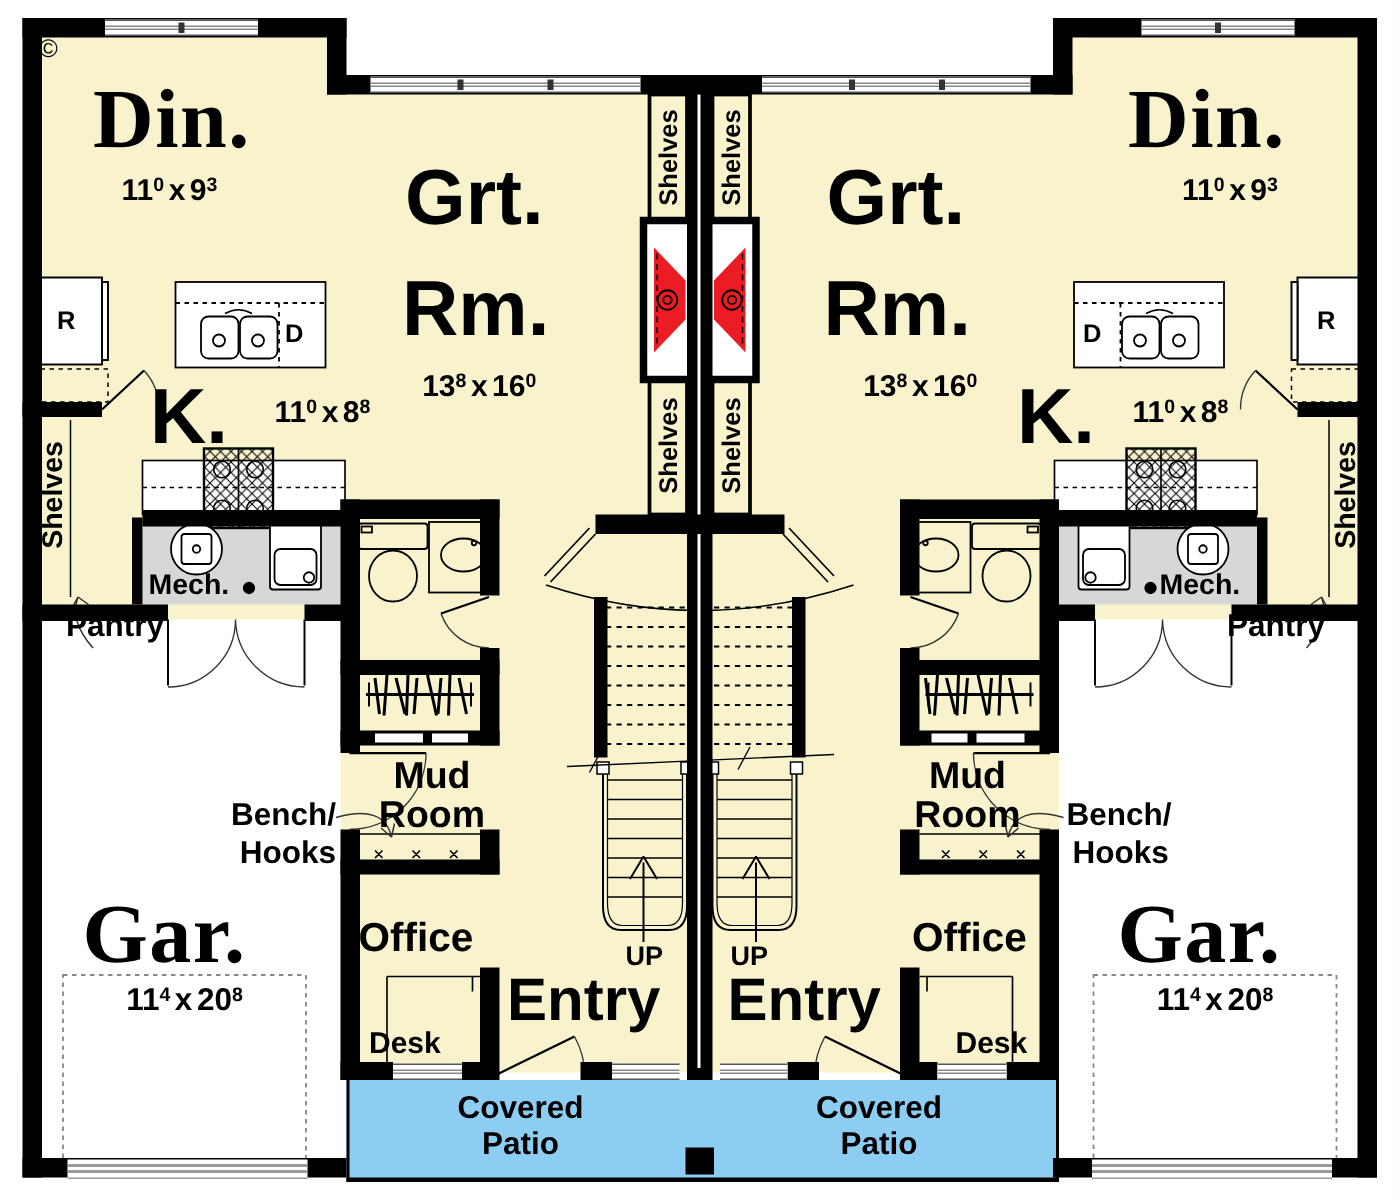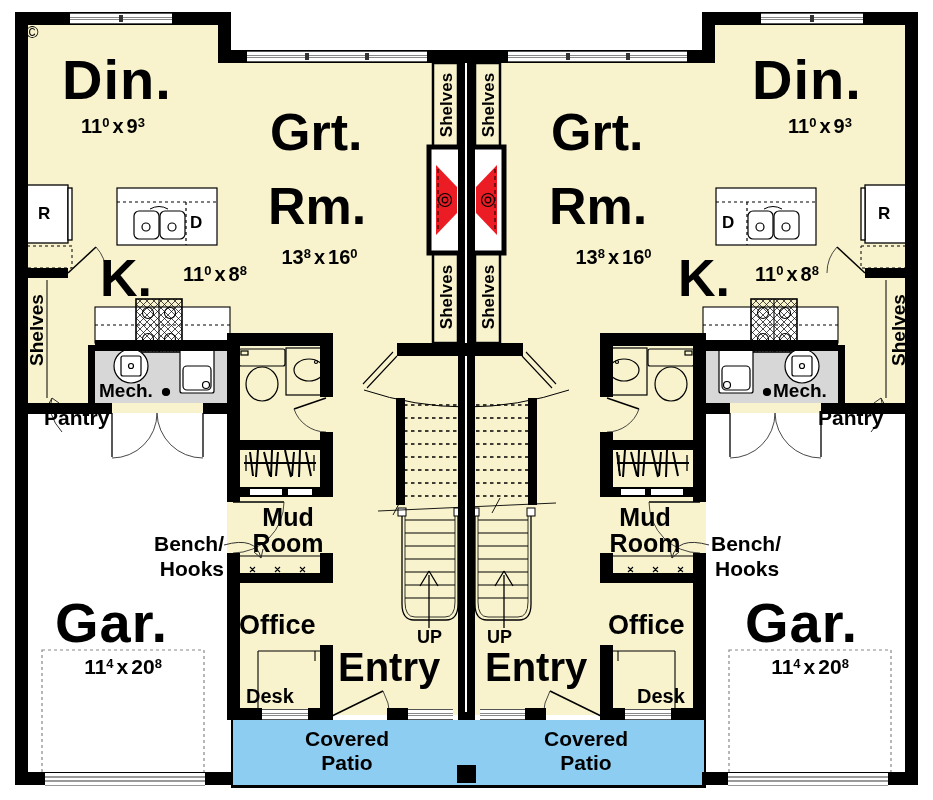--- a/index.html
+++ b/index.html
@@ -12,21 +12,21 @@
   .slot{background:#fff;z-index:3;}
   svg.lines{position:absolute;left:0;top:0;z-index:2;}
   .win{background:#fff;z-index:4;border-top:1px solid #555;border-bottom:1px solid #555;}
   .win .p1,.win .p2{position:absolute;left:0;right:0;height:1px;background:#888;}
   .win .p1{top:3px}.win .p2{bottom:3px}
   .win .m{position:absolute;top:1px;bottom:1px;width:4px;background:#333;}
   .gdoor{position:absolute;background:#fff;z-index:4;border-bottom:1px solid #999;}
   .gdoor .p1,.gdoor .p2{position:absolute;left:0;right:0;height:1.5px;background:#9a9a9a;}
   .gdoor .p1{top:3px}.gdoor .p2{top:7px}
   .lbl{position:absolute;z-index:5;font-weight:bold;color:#000;line-height:1;white-space:nowrap;}
-  .big{font-size:56px;letter-spacing:1px;}
+  .big{font-size:56px;letter-spacing:1px;font-family:Liberation Serif, serif;}
   .room{font-size:52px;}
   .dim{font-size:20px;text-align:center;}
   .dim sup{font-size:13px;vertical-align:6px;}
   .dim .sep{padding:0 3px;}
   .vert{transform:translate(-50%,-50%) rotate(-90deg);transform-origin:center;}
   .ctr{text-align:center;}
   .patio{position:absolute;z-index:1;border-left:2px solid #000;border-right:2px solid #000;border-bottom:3px solid #000;}
 </style>
 </head>
 <body>

